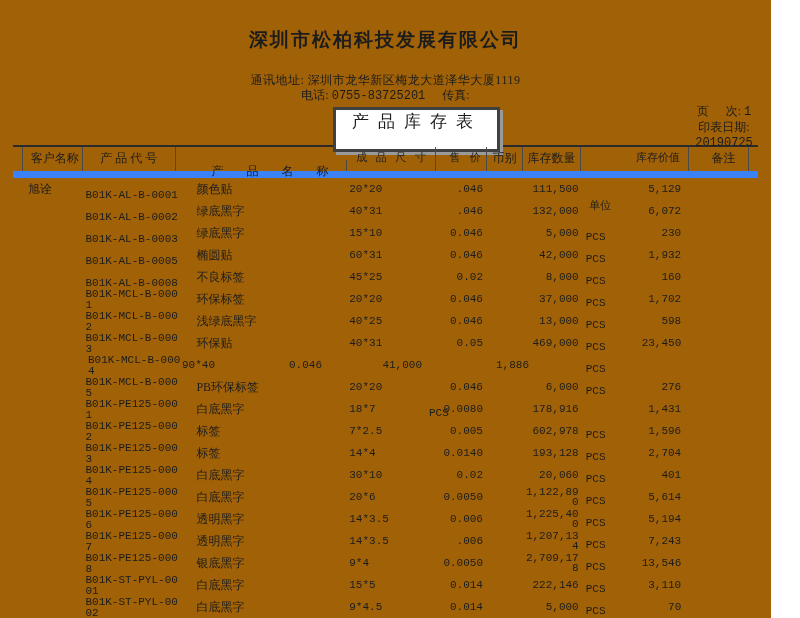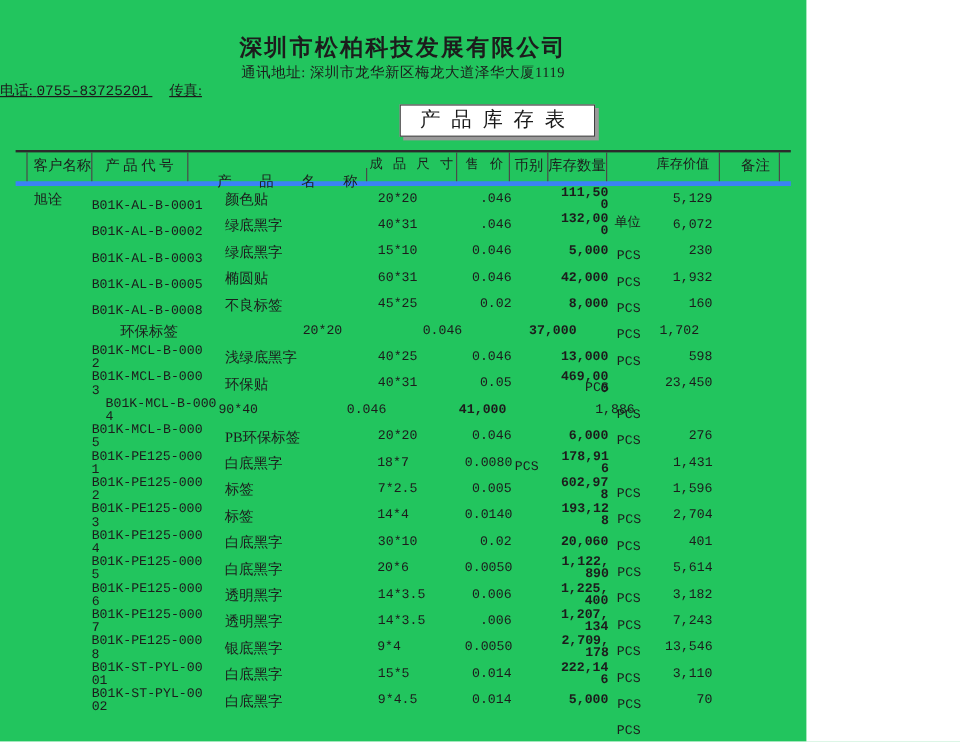--- a/index.html
+++ b/index.html
@@ -1,41 +1,41 @@
 <!DOCTYPE html>
 <html><head>
 <meta charset="utf-8">
 <style>
   html,body{margin:0;padding:0;background:#ffffff;}
   .page{
-    position:relative;width:672px;height:618px;background:#22c55e;
+    position:relative;width:771px;height:618px;background:#a16207;
     font-family:"Liberation Serif","DejaVu Serif",serif;color:#1c1c1c;
     overflow:hidden;
   }
   .company{padding-top:27px;text-align:center;font-size:19px;font-weight:bold;letter-spacing:2px;}
-  .addr{margin-top:0;text-align:center;font-size:12px;line-height:15px;letter-spacing:0.5px;}
-  .phone{text-align:left;font-size:12px;line-height:15px;text-decoration:underline;}
+  .addr{margin-top:20px;text-align:center;font-size:12px;line-height:15px;letter-spacing:0.5px;}
+  .phone{text-align:center;font-size:12px;line-height:15px;}
   .phone .fax{margin-left:14px;}
   .title-row{position:relative;height:36px;margin-top:2px;}
   .title-box{
     position:absolute;left:333px;top:1px;
-    border:1px solid #404040;background:#ffffff;
+    border:3px solid #404040;background:#ffffff;
     box-shadow:3px 3px 0 #9a9a9a;
-    padding:2px 15px 3px 16px;
+    padding:2px 15px 17px 16px;
     font-size:17px;letter-spacing:9px;line-height:20px;white-space:nowrap;
   }
   .page-info{position:absolute;left:677px;top:-2px;font-size:12px;line-height:15px;text-align:center;}
   .page-info .row1 .lbl{word-spacing:14px;}
   .page-info span{white-space:pre;}
   .mono{font-family:"Liberation Mono","DejaVu Sans Mono",monospace;}
   
   .rtable{margin:3px 13px 0 13px;border-top:2px solid #2b2b2b;}
   .thead{
     position:relative;display:flex;height:24px;
-    border-bottom:4px solid #3b82f6;align-items:stretch;
+    border-bottom:7px solid #3b82f6;align-items:stretch;
   }
   .thead::before,.thead::after{content:"";position:absolute;top:0;bottom:0;width:1px;background:#4a4a4a;}
   .thead::before{left:9px;}
   .thead::after{right:9px;}
   .hc{box-sizing:border-box;text-align:center;font-size:12px;line-height:23px;
       border-right:1px solid #4a4a4a;white-space:nowrap;overflow:visible;}
   .hc:last-child{border-right:none;}
   .h-name{word-spacing:20px;margin-top:13px;}
   .h-size{word-spacing:2px;}
   .h-price{word-spacing:3px;}
@@ -47,21 +47,21 @@
       word-break:break-all;white-space:normal;
       font-family:"Liberation Mono","DejaVu Sans Mono",monospace;}
   .c2{width:178px;padding-left:18px;}
   .c3{width:92px;font-family:"Liberation Mono","DejaVu Sans Mono",monospace;font-size:11px;}
   .c4{width:53px;padding-right:5px;text-align:right;
       font-family:"Liberation Mono","DejaVu Sans Mono",monospace;font-size:11px;}
   .c5{width:38px;}
   .c6{width:60px;padding-right:3px;display:flex;align-items:center;justify-content:flex-end;}
   .c6 .wrapblock{display:block;max-width:57px;font-size:11px;line-height:10.5px;
       text-align:right;word-break:break-all;white-space:normal;
-      font-family:"Liberation Mono","DejaVu Sans Mono",monospace;font-weight:bold;}
+      font-family:"Liberation Mono","DejaVu Sans Mono",monospace;}
   .c7{width:37px;padding-left:4px;font-family:"Liberation Mono","DejaVu Sans Mono",monospace;font-size:11px;margin-top:48px;}
   .c8{width:75px;padding-right:8px;text-align:right;
       font-family:"Liberation Mono","DejaVu Sans Mono",monospace;font-size:11px;}
   .c9{width:72px;}
 </style>
 </head>
 <body>
 
 <div class="page">
 
@@ -180,20 +180,23 @@
           <div class="cell c5"></div>
           <div class="cell c6">
             <span class="wrapblock">8,000</span>
           </div>
           <div class="cell c7">PCS</div>
           <div class="cell c8">160</div>
           <div class="cell c9"></div>
         </div>
         <div class="trow">
           <div class="cell c0"></div>
+          <div class="cell c1">
+            <span class="wrapblock">B01K-MCL-B-0001</span>
+          </div>
           <div class="cell c2">环保标签</div>
           <div class="cell c3">20*20</div>
           <div class="cell c4">0.046</div>
           <div class="cell c5"></div>
           <div class="cell c6">
             <span class="wrapblock">37,000</span>
           </div>
           <div class="cell c7">PCS</div>
           <div class="cell c8">1,702</div>
           <div class="cell c9"></div>
@@ -347,21 +350,21 @@
             <span class="wrapblock">B01K-PE125-0006</span>
           </div>
           <div class="cell c2">透明黑字</div>
           <div class="cell c3">14*3.5</div>
           <div class="cell c4">0.006</div>
           <div class="cell c5"></div>
           <div class="cell c6">
             <span class="wrapblock">1,225,400</span>
           </div>
           <div class="cell c7">PCS</div>
-          <div class="cell c8">3,182</div>
+          <div class="cell c8">5,194</div>
           <div class="cell c9"></div>
         </div>
         <div class="trow">
           <div class="cell c0"></div>
           <div class="cell c1">
             <span class="wrapblock">B01K-PE125-0007</span>
           </div>
           <div class="cell c2">透明黑字</div>
           <div class="cell c3">14*3.5</div>
           <div class="cell c4">.006</div>

